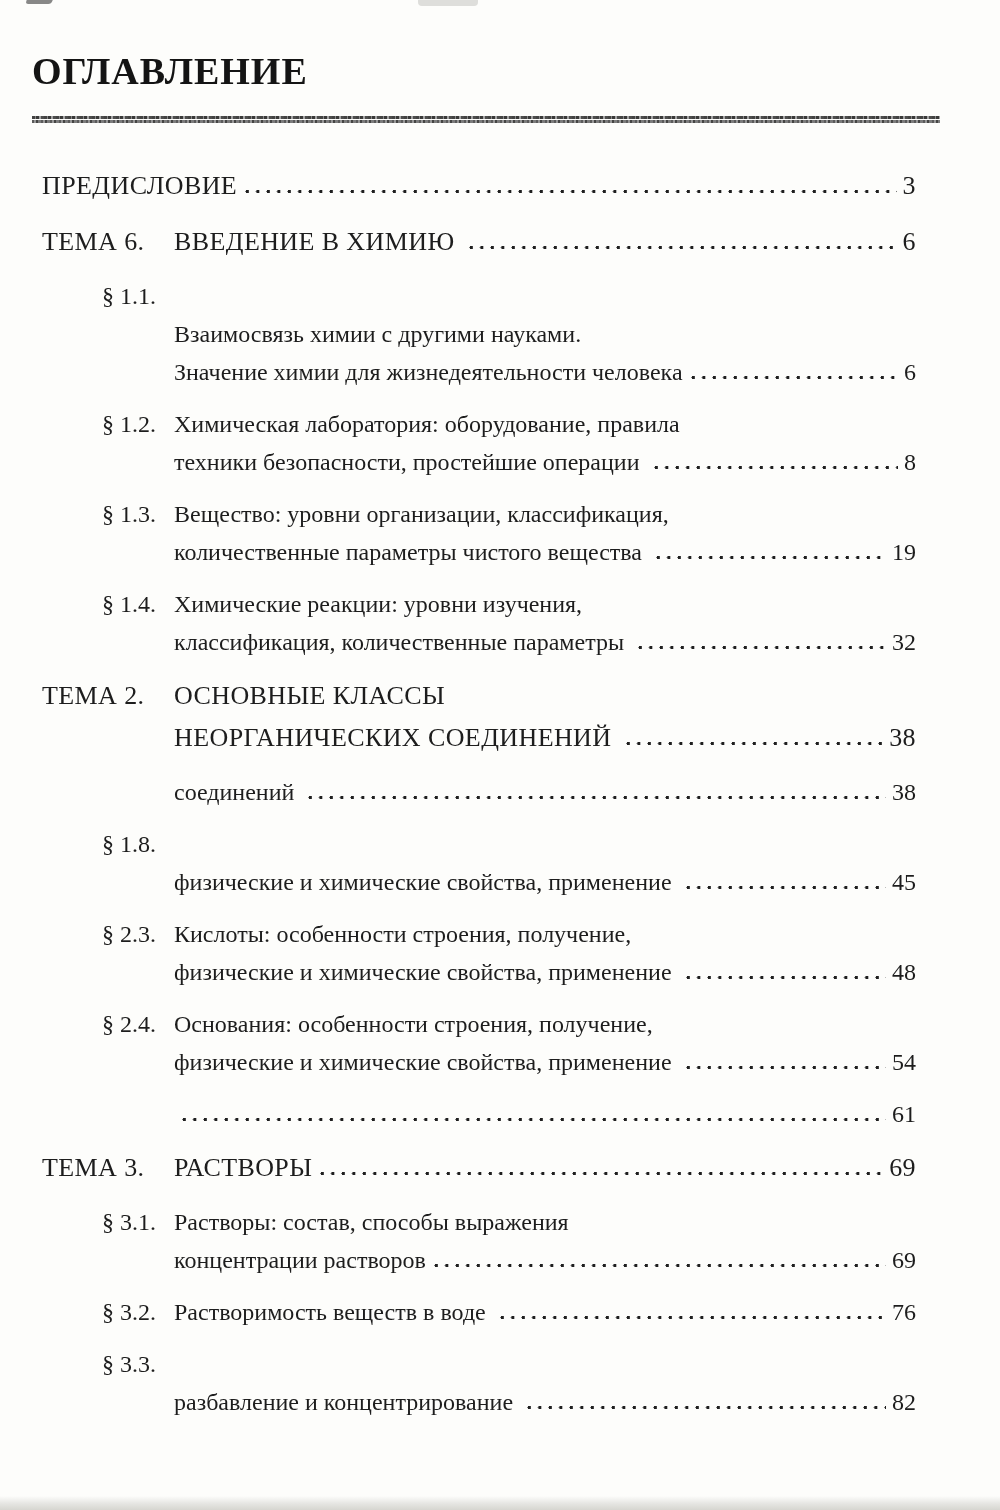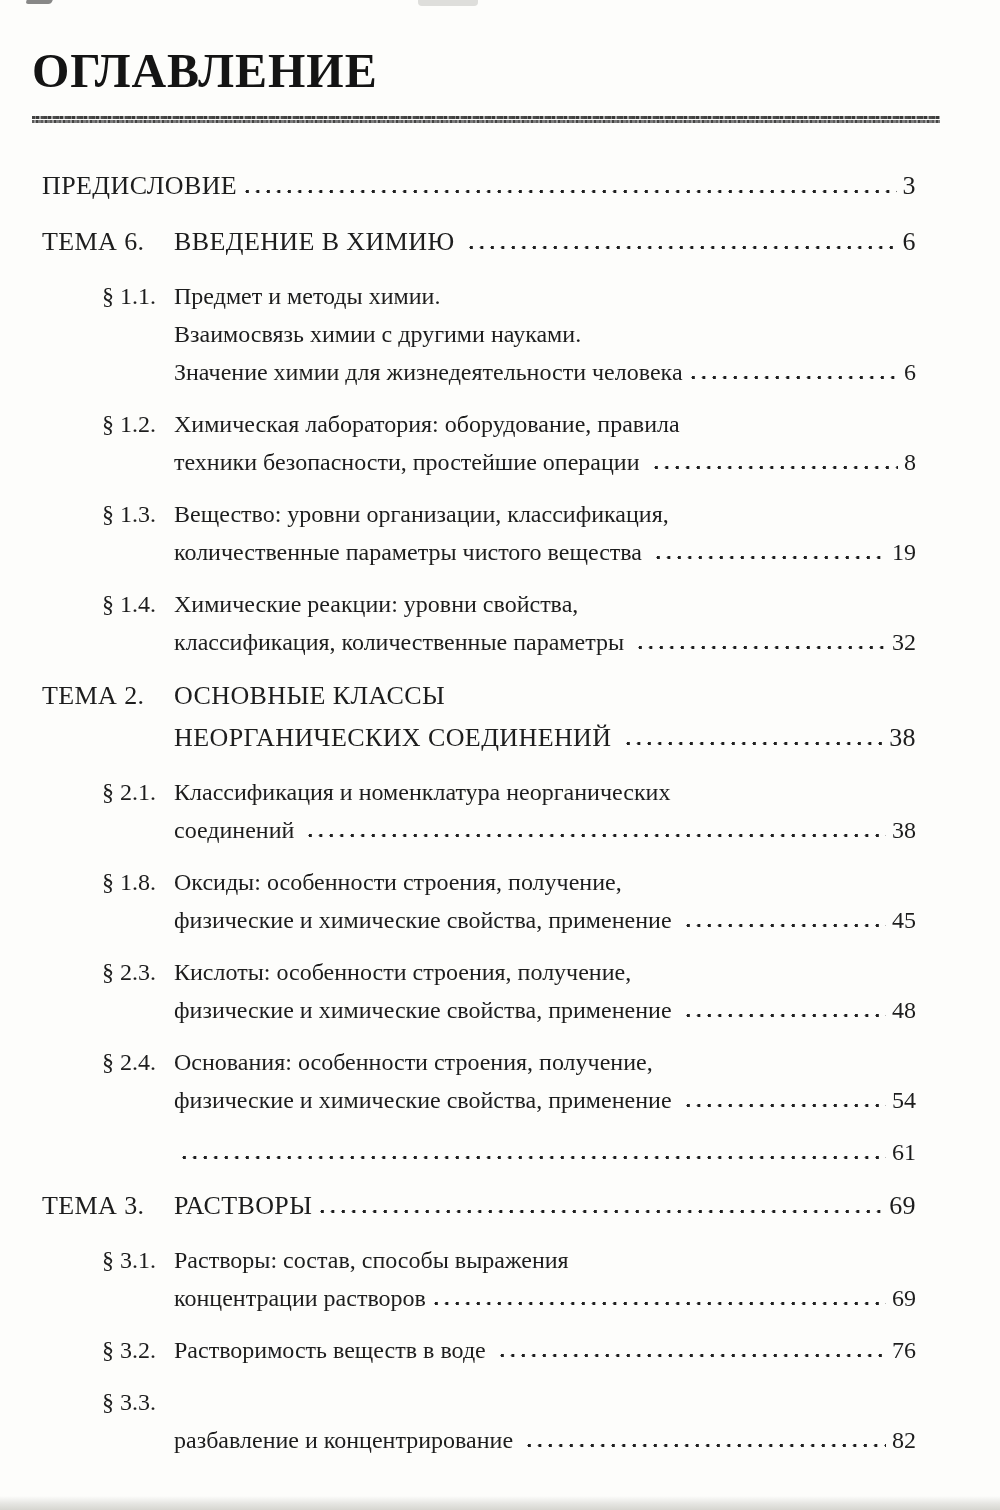--- a/index.html
+++ b/index.html
@@ -11,21 +11,21 @@
     font-family: "Liberation Serif", "DejaVu Serif", serif;
     overflow: hidden;
     position: relative;
   }
   .page {
     padding: 50px 84px 0 32px;
     box-sizing: border-box;
   }
   h1.doc-title {
     margin: 0;
-    font-size: 48px;
+    font-size: 38px;
     font-weight: bold;
     letter-spacing: 1px;
     line-height: 42px;
     color: #141414;
   }
   .title-rule {
     height: 7px;
     margin: 24px -24px 0 0;
     background-image:
       repeating-linear-gradient(90deg, #2f2f2f 0 3px, #7d7d7d 3px 4px, #242424 4px 7px, #9a9a9a 7px 9px, #3a3a3a 9px 12px),
@@ -95,46 +95,45 @@
   <h1 class="doc-title">ОГЛАВЛЕНИЕ</h1>
   <div class="title-rule"></div>
   <div class="toc">
       <div class="entry chapter">
         <div class="line first last"><span class="txt">ПРЕДИСЛОВИЕ</span><span class="leader"></span><span class="pagenum">3</span></div>
       </div>
       <div class="entry chapter">
         <div class="line first last"><span class="prefix">ТЕМА 6.</span><span class="txt">ВВЕДЕНИЕ В ХИМИЮ </span><span class="leader"></span><span class="pagenum">6</span></div>
       </div>
       <div class="entry section">
-        <div class="line first"><span class="prefix">§ 1.1.</span><span class="txt">Предмет и методы химии.</span></div>
+        <div class="line first"><span class="prefix">§ 1.1.</span></div>
         <div class="line cont"><span class="txt">Взаимосвязь химии с другими науками.</span></div>
         <div class="line cont last"><span class="txt">Значение химии для жизнедеятельности человека</span><span class="leader"></span><span class="pagenum">6</span></div>
       </div>
       <div class="entry section">
         <div class="line first"><span class="prefix">§ 1.2.</span><span class="txt">Химическая лаборатория: оборудование, правила</span></div>
         <div class="line cont last"><span class="txt">техники безопасности, простейшие операции </span><span class="leader"></span><span class="pagenum">8</span></div>
       </div>
       <div class="entry section">
         <div class="line first"><span class="prefix">§ 1.3.</span><span class="txt">Вещество: уровни организации, классификация,</span></div>
         <div class="line cont last"><span class="txt">количественные параметры чистого вещества </span><span class="leader"></span><span class="pagenum">19</span></div>
       </div>
       <div class="entry section">
-        <div class="line first"><span class="prefix">§ 1.4.</span><span class="txt">Химические реакции: уровни свойства,</span></div>
+        <div class="line first"><span class="prefix">§ 1.4.</span><span class="txt">Химические реакции: уровни изучения,</span></div>
         <div class="line cont last"><span class="txt">классификация, количественные параметры </span><span class="leader"></span><span class="pagenum">32</span></div>
       </div>
       <div class="entry chapter">
         <div class="line first"><span class="prefix">ТЕМА 2.</span><span class="txt">ОСНОВНЫЕ КЛАССЫ</span></div>
         <div class="line cont last"><span class="txt">НЕОРГАНИЧЕСКИХ СОЕДИНЕНИЙ </span><span class="leader"></span><span class="pagenum">38</span></div>
       </div>
       <div class="entry section">
-        <div class="line first"><span class="prefix">§ 2.1.</span><span class="txt">Классификация и номенклатура неорганических</span></div>
         <div class="line cont last"><span class="txt">соединений </span><span class="leader"></span><span class="pagenum">38</span></div>
       </div>
       <div class="entry section">
-        <div class="line first"><span class="prefix">§ 1.8.</span><span class="txt">Оксиды: особенности строения, получение,</span></div>
+        <div class="line first"><span class="prefix">§ 1.8.</span></div>
         <div class="line cont last"><span class="txt">физические и химические свойства, применение </span><span class="leader"></span><span class="pagenum">45</span></div>
       </div>
       <div class="entry section">
         <div class="line first"><span class="prefix">§ 2.3.</span><span class="txt">Кислоты: особенности строения, получение,</span></div>
         <div class="line cont last"><span class="txt">физические и химические свойства, применение </span><span class="leader"></span><span class="pagenum">48</span></div>
       </div>
       <div class="entry section">
         <div class="line first"><span class="prefix">§ 2.4.</span><span class="txt">Основания: особенности строения, получение,</span></div>
         <div class="line cont last"><span class="txt">физические и химические свойства, применение </span><span class="leader"></span><span class="pagenum">54</span></div>
       </div>

